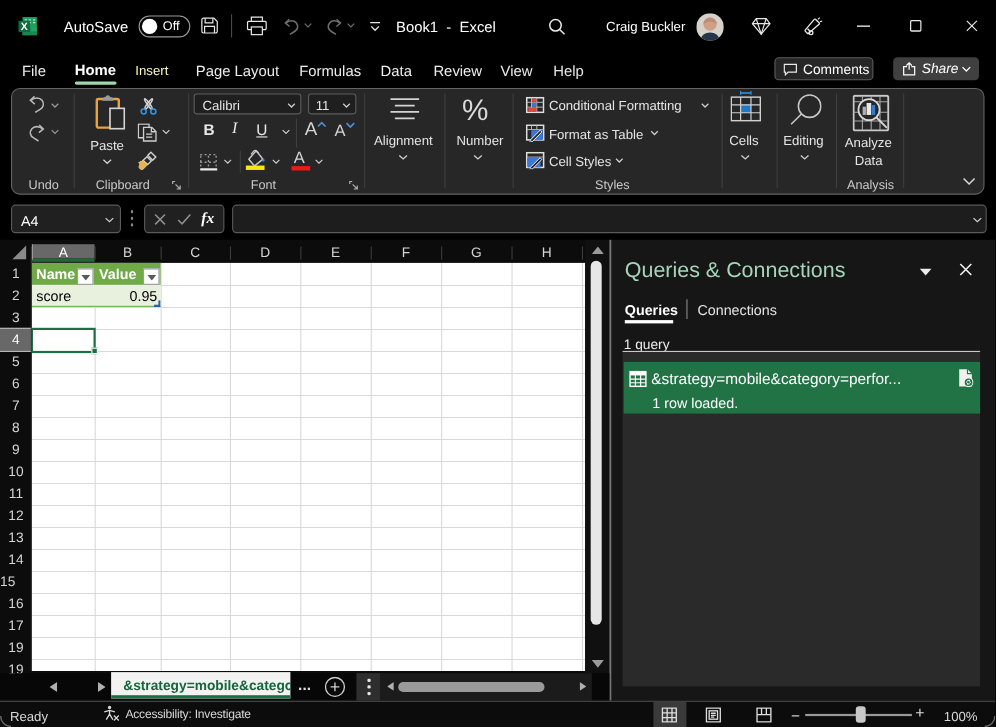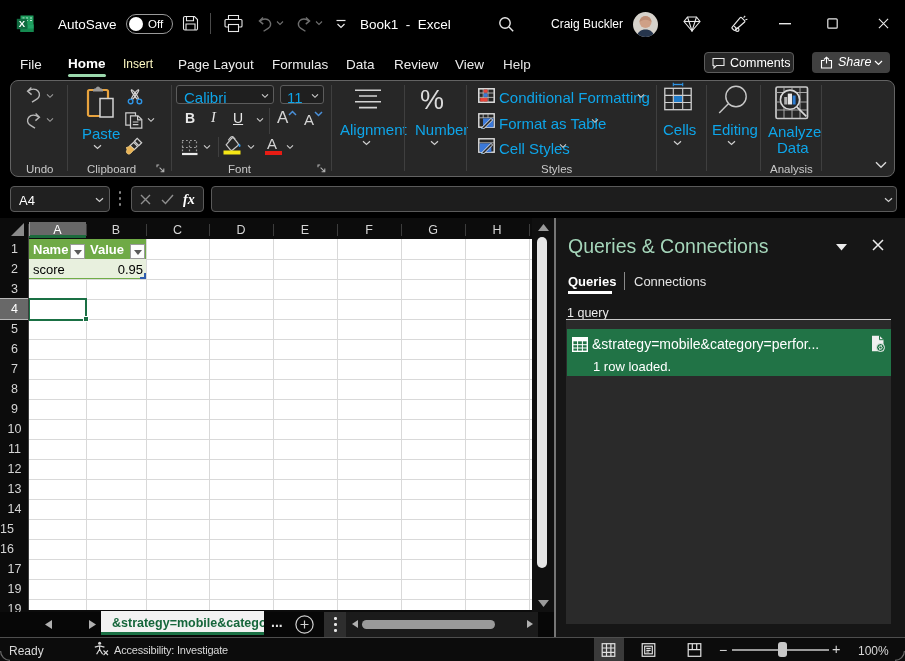--- a/index.html
+++ b/index.html
@@ -135,21 +135,21 @@
     <svg class="abs" style="left:62px;top:8px;" width="9" height="6" viewBox="0 0 9 6" fill="none" stroke="#fff" stroke-width="1.2">
         <path d="M1 1 l3.5 3.5 L8 1"></path>
       </svg>
   </div>
 </div>
 
 <div class="abs" id="ribbon" style="left:10px;top:80px;width:885px;height:97px;background:#272727;border:1px solid #636363;border-radius:8px;"></div>
 <style>
  .sep { position:absolute; top:85px; height:86px; width:1px; background:#3f3f3f; }
  .glabel { position:absolute; top:164px; font-size:11.5px; color:#c9c9c9; line-height:1; white-space:nowrap; }
- .gtext { position:absolute; font-size:15px; color:#0ea5e9; line-height:1; white-space:nowrap; }
+ .gtext { position:absolute; font-size:12px; color:#e5e5e5; line-height:1; white-space:nowrap; }
  .chev { position:absolute; }
 </style>
 
 <svg class="abs" style="left:25px;top:86px;" width="17" height="17" viewBox="0 0 17 17" fill="none" stroke="#b8b8b8" stroke-width="1.4">
   <path d="M6.4 1.6 L2.6 5.2 L6.6 8.6"></path>
   <path d="M3.2 5.3 C6.2 2.4, 11 2.4, 13.2 5.2 C15.4 8, 14.6 11.4, 11.8 13.2 L7 16.2"></path>
 </svg>
 <svg class="chev" style="left:46px;top:93px;" width="8" height="6" viewBox="0 0 8 6" fill="none" stroke="#9a9a9a" stroke-width="1.1">
     <path d="M1 1.3 l3 3 l3-3"></path>
   </svg>
@@ -444,21 +444,21 @@
       <div style="height:20px;line-height:20px;text-align:center;">6</div>
       <div style="height:20px;line-height:20px;text-align:center;">7</div>
       <div style="height:20px;line-height:20px;text-align:center;">8</div>
       <div style="height:20px;line-height:20px;text-align:center;">9</div>
       <div style="height:20px;line-height:20px;text-align:center;">10</div>
       <div style="height:20px;line-height:20px;text-align:center;">11</div>
       <div style="height:20px;line-height:20px;text-align:center;">12</div>
       <div style="height:20px;line-height:20px;text-align:center;">13</div>
       <div style="height:20px;line-height:20px;text-align:center;">14</div>
       <div style="height:20px;line-height:20px;text-align:left;">15</div>
-      <div style="height:20px;line-height:20px;">16</div>
+      <div style="height:20px;line-height:20px;text-align:center;">16</div>
       <div style="height:20px;line-height:20px;text-align:center;">17</div>
       <div style="height:20px;line-height:20px;text-align:center;">19</div>
       <div style="height:20px;line-height:20px;text-align:center;">19</div>
     </div>
 
   <div class="abs" style="left:532px;top:0px;width:23px;height:419px;background:#101010;"></div>
   <svg class="abs" style="left:538px;top:6px;" width="11" height="7" viewBox="0 0 11 7">
       <path d="M5.5 0 L11 7 H0 z" fill="#9a9a9a"></path>
     </svg>
   <div class="abs" style="left:537px;top:19px;width:10px;height:331px;background:#e6e6e6;border-radius:5px;"></div>

